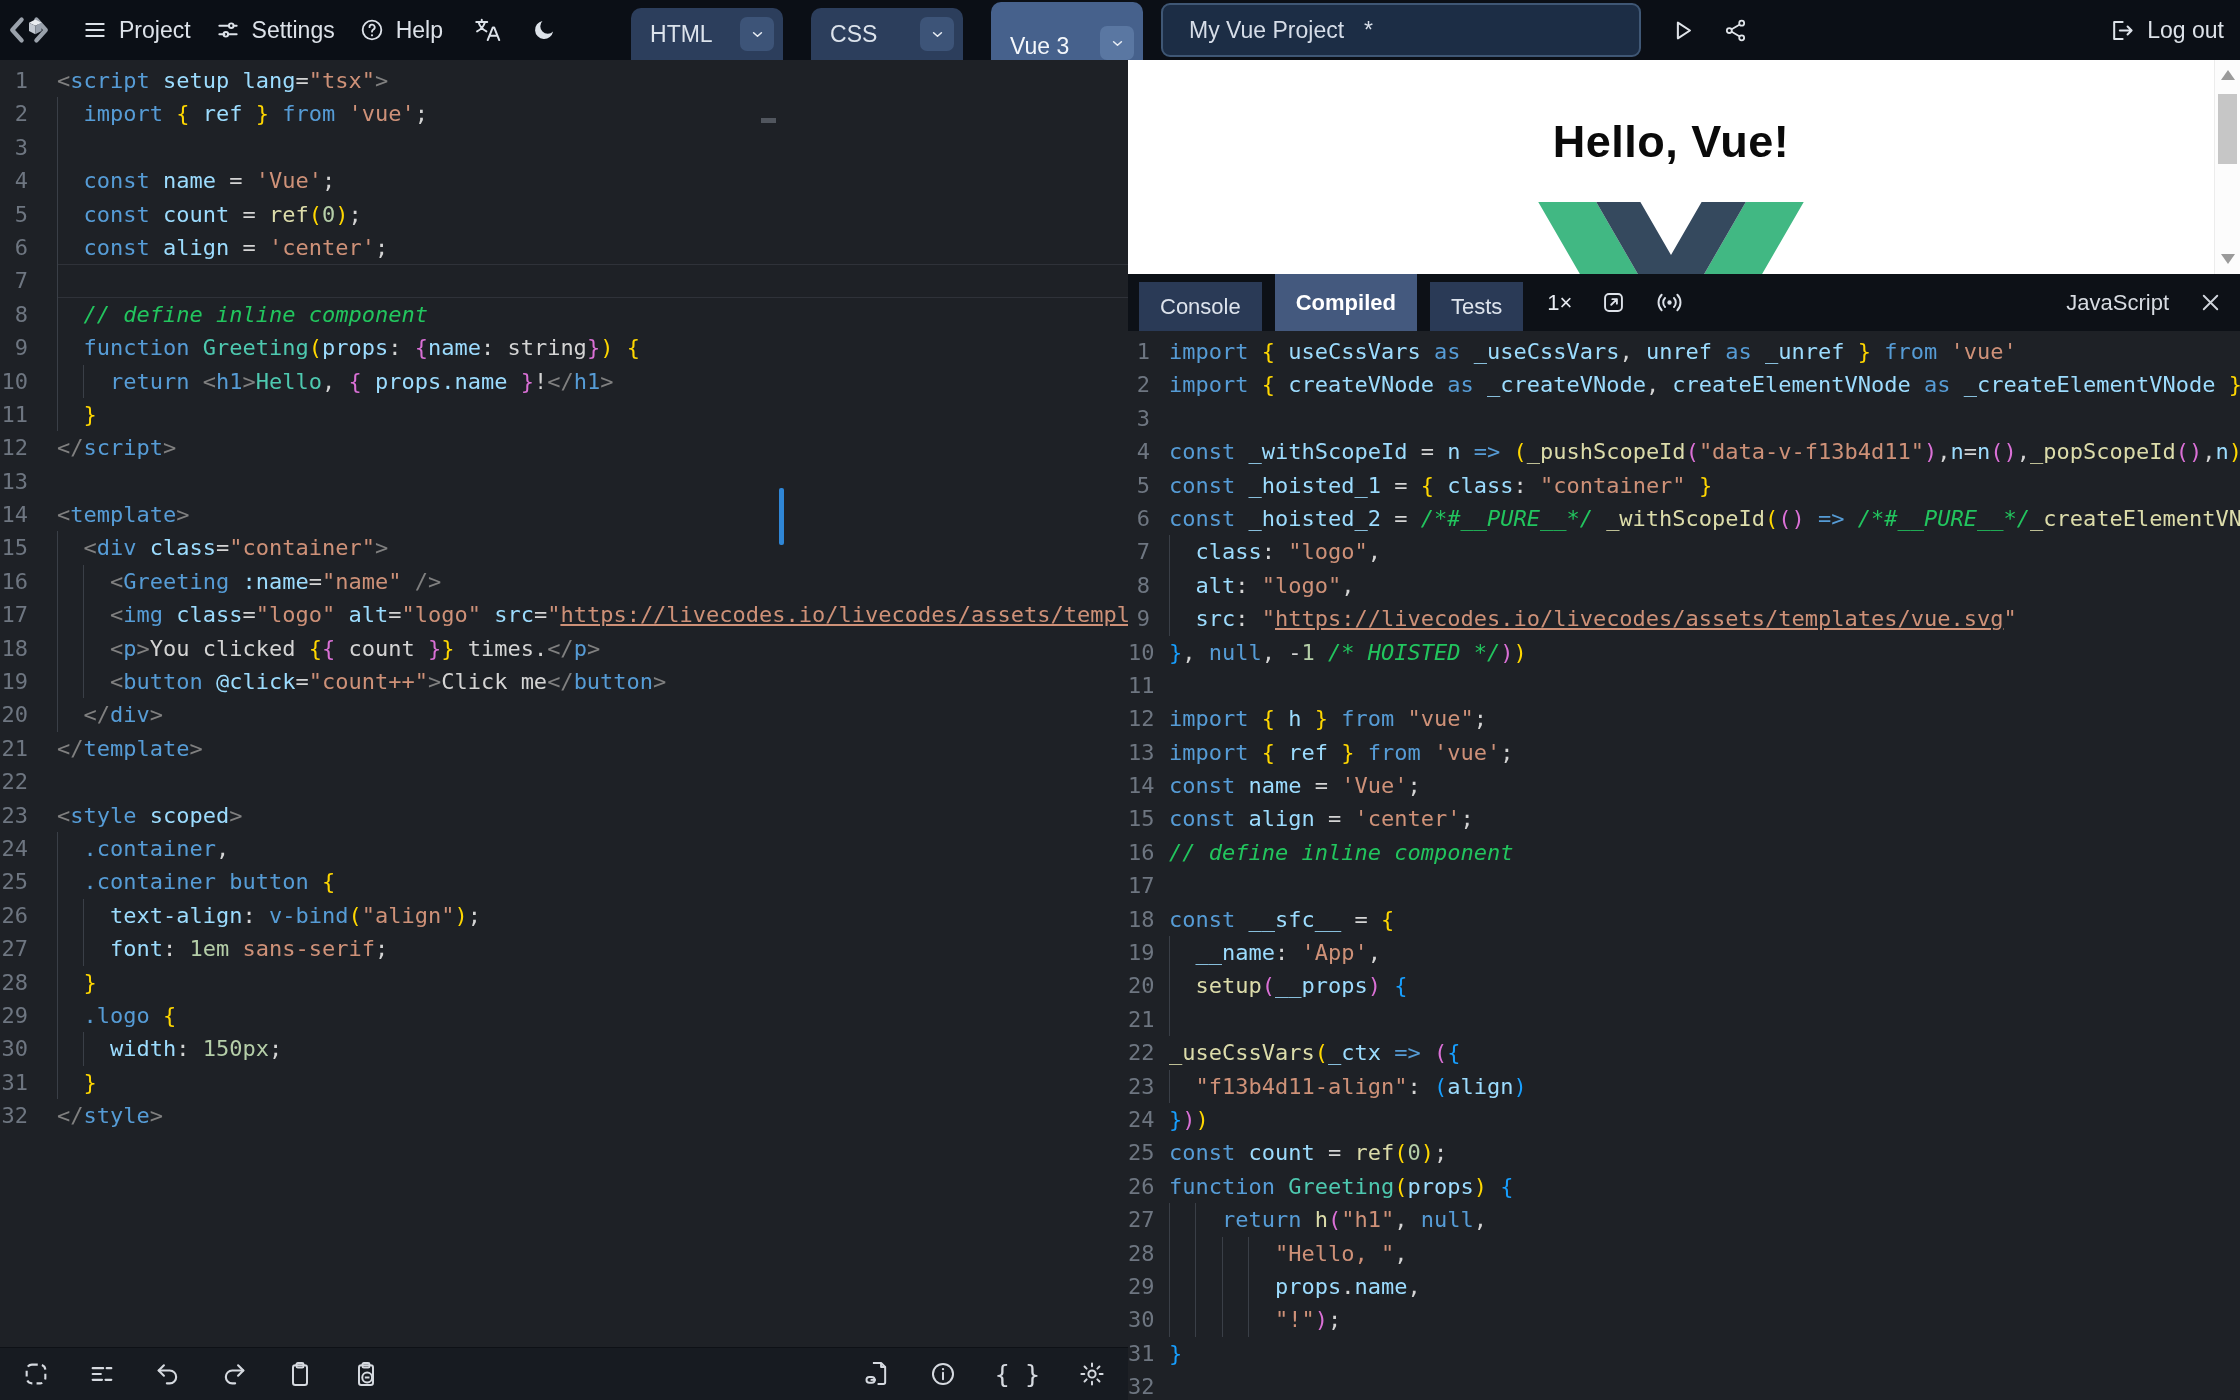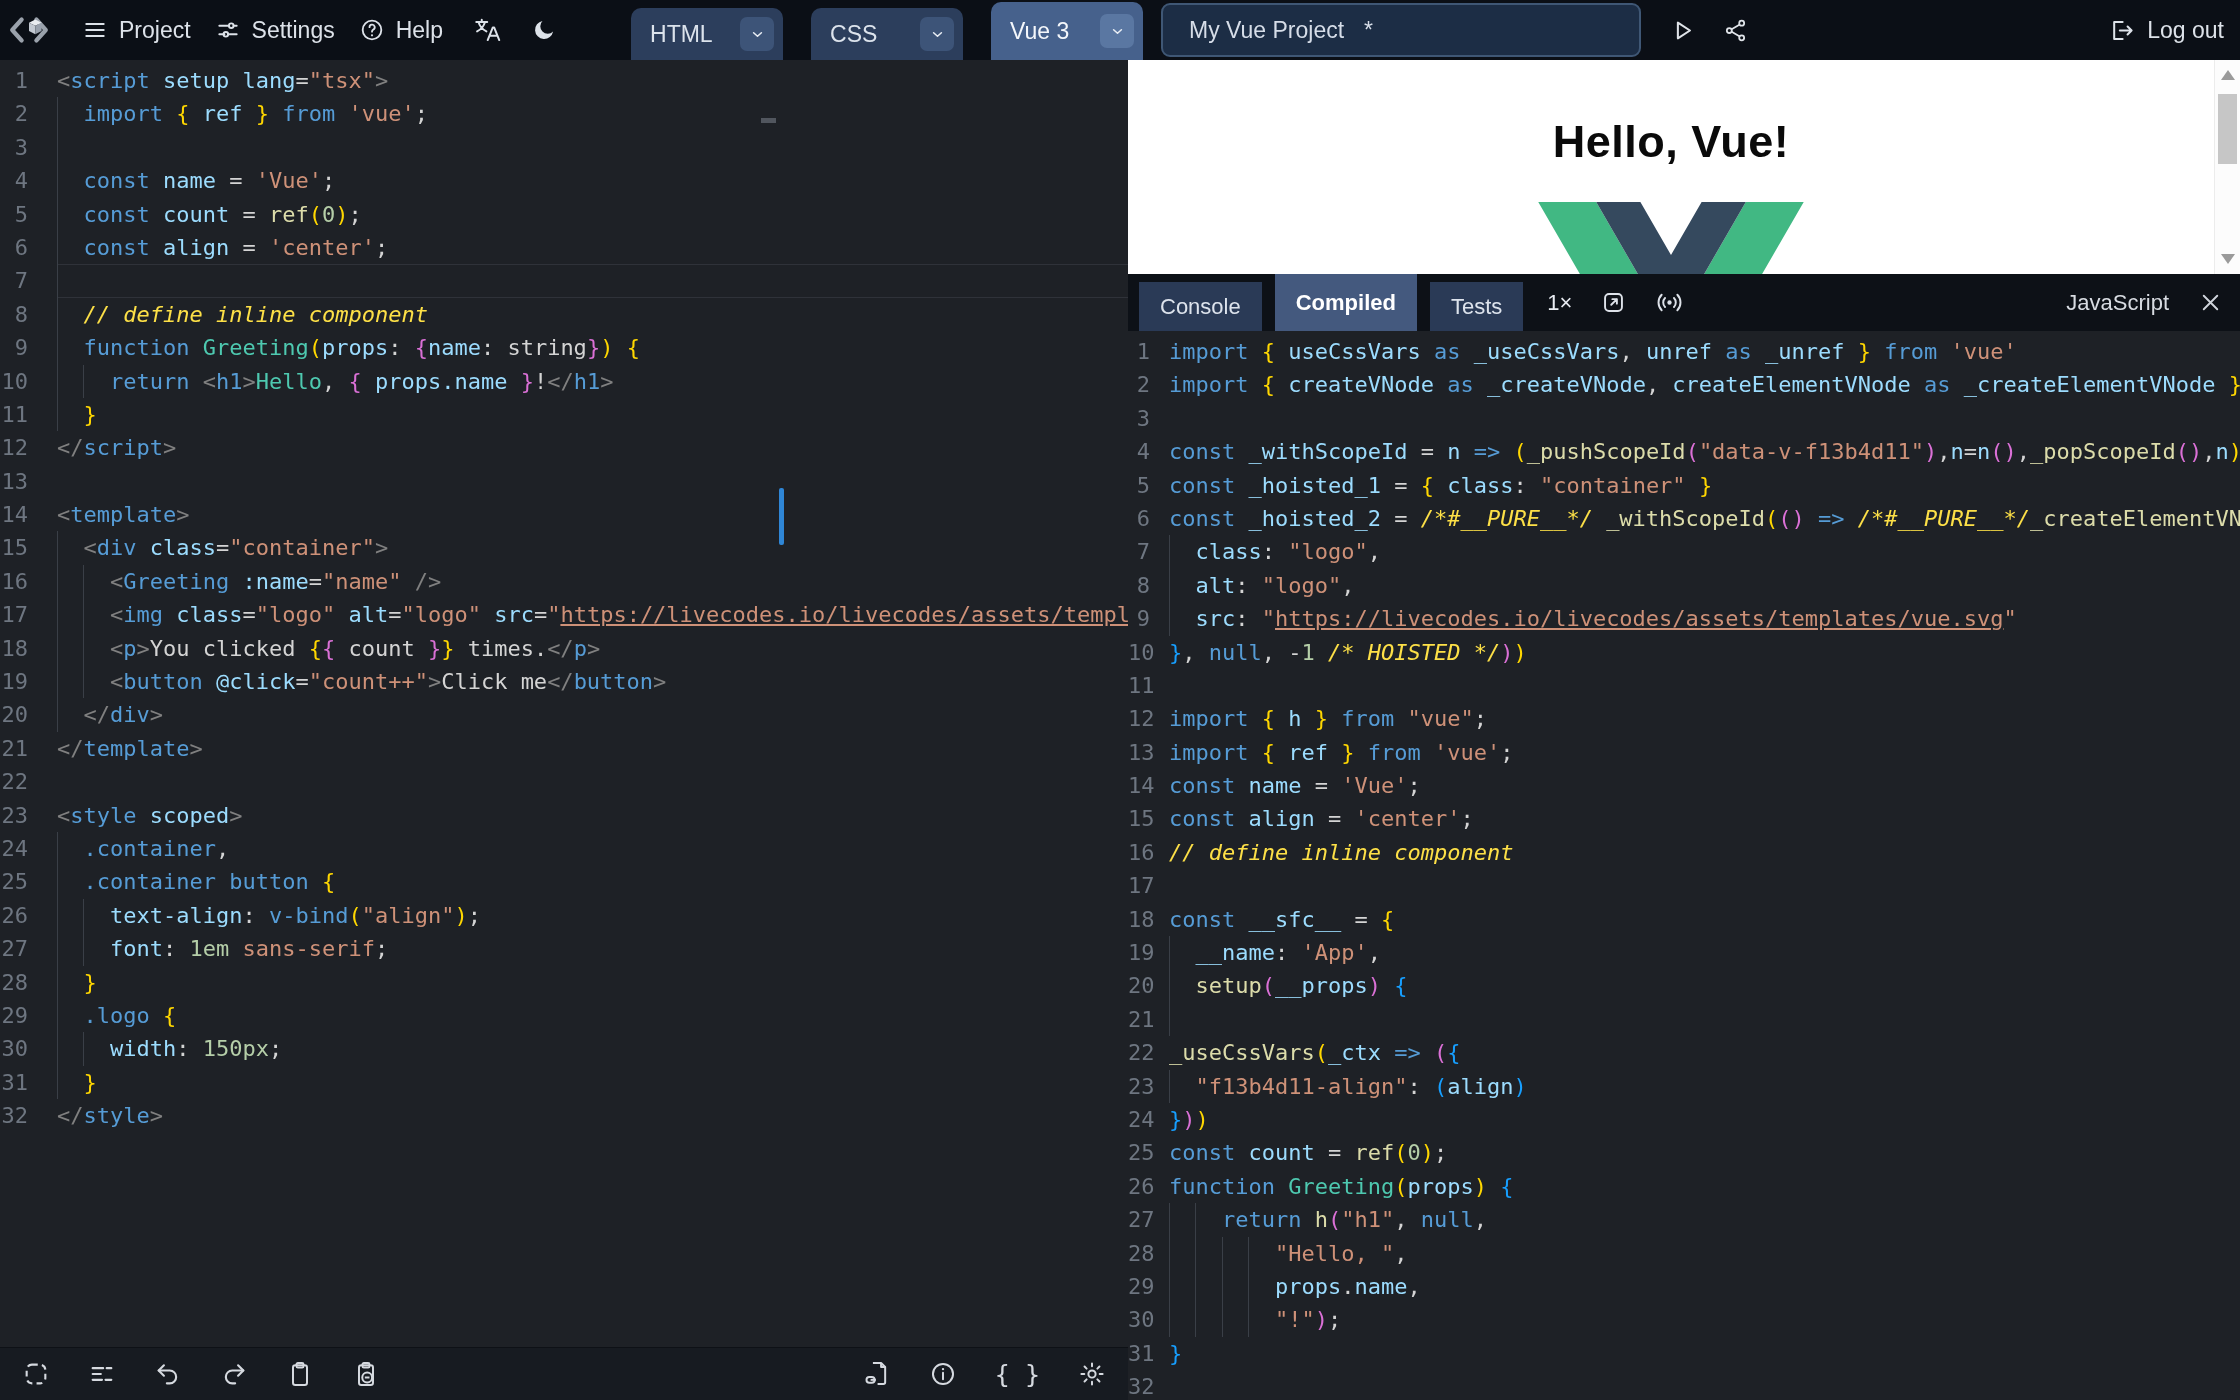--- a/index.html
+++ b/index.html
@@ -13,21 +13,21 @@
   .logo { width:58px; height:60px; display:flex; align-items:center; justify-content:center; cursor:pointer; }
   .menu-item { display:flex; align-items:center; gap:11px; background:none; border:none; color:#dde2e9;
                font-family:inherit; font-size:23px; margin-left:24px; cursor:pointer; }
   .icon-btn { background:none; border:none; color:#dde2e9; margin-left:30px; cursor:pointer; display:flex; align-items:center; }
   .lang-tabs { display:flex; align-items:flex-end; height:60px; margin-left:74px; gap:28px; }
   .lang-tab { width:152px; height:52px; background:#2c3e5c; border-radius:10px 10px 0 0;
               display:flex; align-items:center; justify-content:space-between; padding:0 9px 0 19px;
               font-size:23px; color:#dce3ec; cursor:pointer; }
   .lang-tab .dd { width:34px; height:34px; border-radius:7px; background:#3d5478; display:flex;
                   align-items:center; justify-content:center; }
-  .lang-tab.active { height:58px; background:#46618c; color:#f4f7fb; }
+  .lang-tab.active { height:58px; background:#46618c; color:#f4f7fb;align-items:flex-end; }
   .lang-tab.active .dd { background:#5a77a2; }
   .project-title { width:480px; height:54px; margin-left:18px; background:#1c2d45; border:2px solid #3f5775;
                    border-radius:9px; display:flex; align-items:center; padding-left:26px; font-size:23px;
                    color:#d6dde8; cursor:pointer; }
   .project-title .dirty { margin-left:20px; }
   .tb-action { background:none; border:none; color:#dfe3e8; margin-left:26px; cursor:pointer; display:flex; align-items:center; }
   .spacer { flex:1; }
   .logout { display:flex; align-items:center; gap:12px; background:none; border:none; color:#dde2e9;
             font-family:inherit; font-size:23px; margin-right:16px; cursor:pointer; }
 
@@ -40,21 +40,21 @@
   .editor { font-family:"DejaVu Sans Mono", monospace; font-size:22px; overflow:hidden; padding-top:4px; }
   .ed-left { flex:1; position:relative; }
   .cl { display:flex; height:33.4px; line-height:33.4px; white-space:pre; }
   .ln { color:#6e7681; text-align:right; flex:none; }
   .ed-left  .ln { width:57px; padding-right:29px; }
   .ed-right .ln { width:41px; padding-right:19px; }
   .lc { position:relative; flex:1; white-space:pre; color:#d4d4d4; }
   .cl.cur .lc { box-shadow: inset 0 1px 0 #2f3239, inset 0 -1px 0 #2f3239; }
   .ig { position:absolute; top:0; bottom:0; width:0; border-left:1px solid #3a3f47; }
   .tk-kw{color:#569cd6} .tk-var{color:#9cdcfe} .tk-str{color:#ce9178} .tk-num{color:#b5cea8}
-  .tk-com{color:#fde047; font-style:italic} .tk-fn{color:#dcdcaa} .tk-type{color:#4ec9b0}
+  .tk-com{color:#22c55e; font-style:italic} .tk-fn{color:#dcdcaa} .tk-type{color:#4ec9b0}
   .tk-pun{color:#808080} .tk-txt{color:#d4d4d4} .tk-b1{color:#ffd700} .tk-b2{color:#da70d6}
   .tk-b3{color:#179fff} .tk-lnk{color:#ce9178; text-decoration:underline}
   .ov-dash { position:absolute; left:761px; top:58px; width:15px; height:5px; background:#51565e; }
   .sc-ind  { position:absolute; left:779px; top:428px; width:5px; height:57px; background:#2f86d6; border-radius:2px; cursor:pointer; }
 
   
   .editor-toolbar { height:53px; background:#171b21; border-top:1px solid #0e1116; display:flex;
                     align-items:center; padding:0 22px; color:#d6dae0; }
   .etb-group { display:flex; align-items:center; gap:38px; }
   .etb-right { margin-left:auto; }

